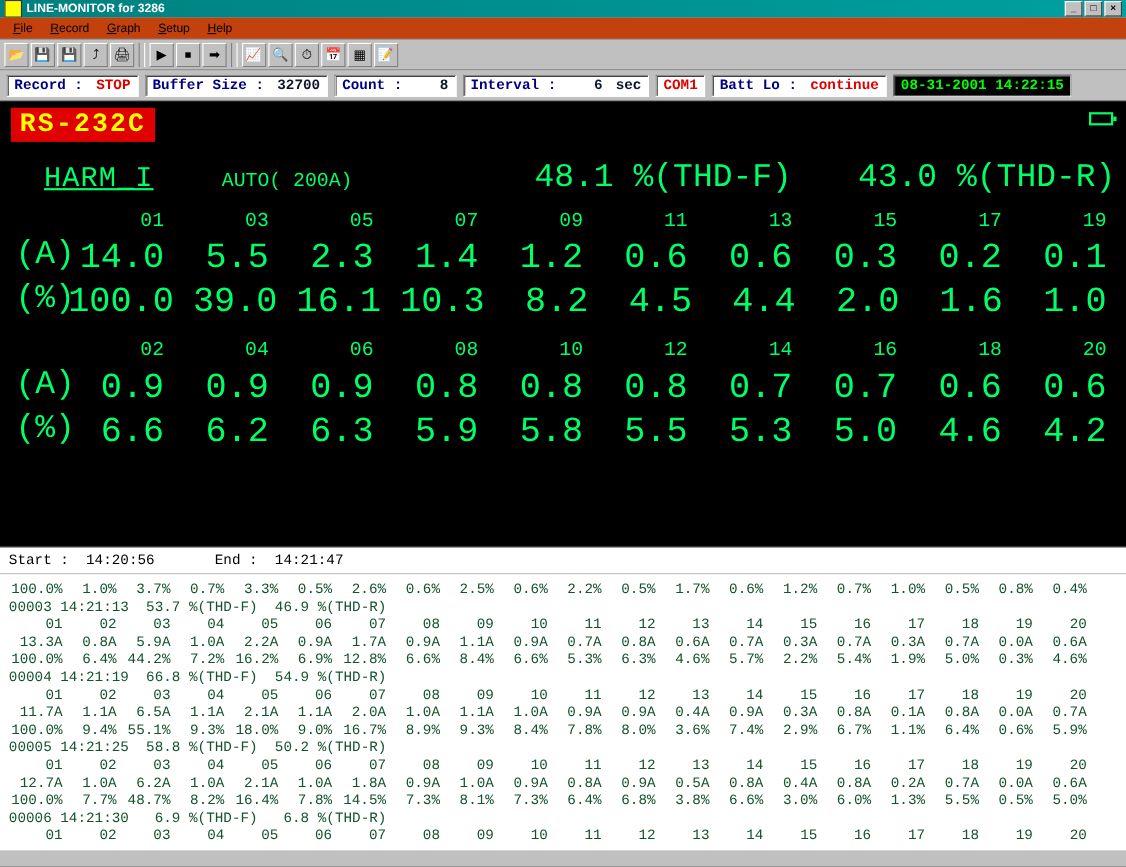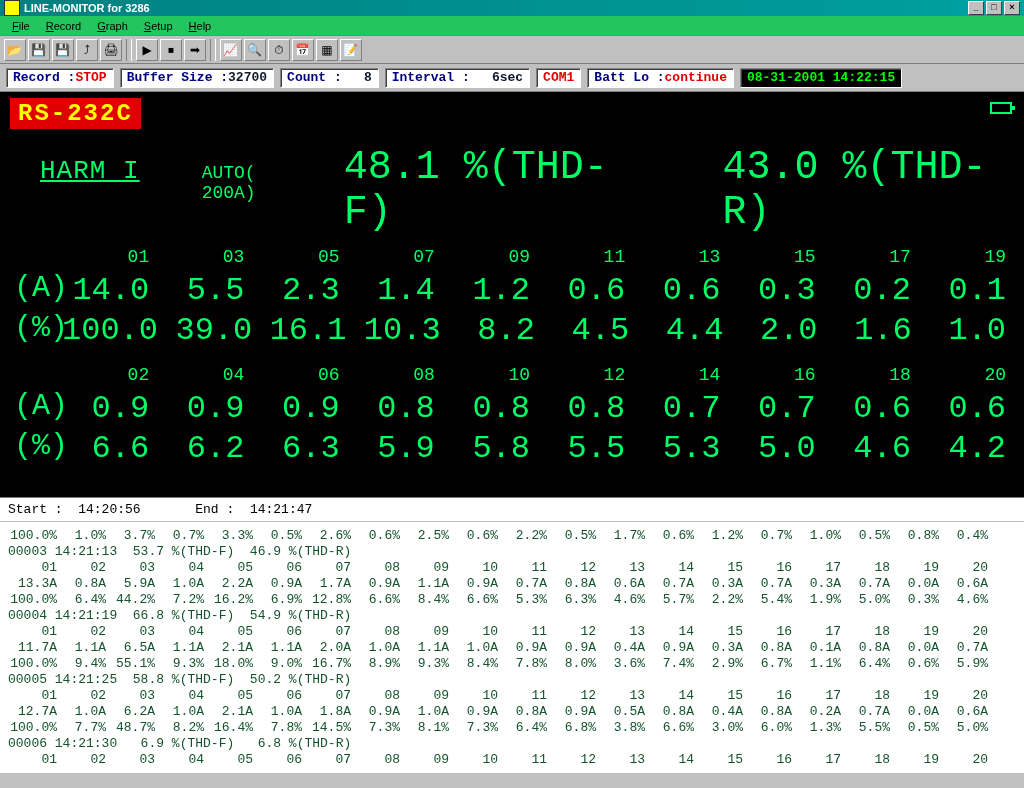--- a/index.html
+++ b/index.html
@@ -29,21 +29,21 @@
   .winbtn {
     width: 16px; height: 14px;
     background: #c0c0c0;
     border: 1px solid #fff;
     border-right-color:#404040; border-bottom-color:#404040;
     margin-left: 2px;
     font-size: 9px; line-height: 10px; text-align: center;
     color: #000;
   }
   .menubar {
-    background: #22c55e;
+    background: #c2410c;
     height: 20px;
     display: flex;
     align-items: center;
     padding: 4px 4px;
     border-bottom: 1px solid #808080;
   }
   .menuitem { padding: 2px 8px; cursor: default; }
   .menuitem u { text-decoration: underline; }
   .toolbar {
     background: #c0c0c0;
@@ -79,21 +79,21 @@
   }
   .box {
     background: #fff;
     border: 1px solid #808080;
     border-right-color:#fff; border-bottom-color:#fff;
     box-shadow: inset 1px 1px 0 #404040;
     padding: 2px 6px;
     font-family: "Courier New", monospace;
     font-size: 13px;
     font-weight: bold;
-    display: flex; align-items: center; gap: 0;
+    display: flex; align-items: center; gap: 12px;
     height: 20px;
   }
   .box.dark { background:#000; color:#0f0; }
   .lbl { color:#000080; }
   .red { color:#e00000; }
   .green { color:#0f172a; }
   .display {
     background: #000;
     color: #00ff66;
     font-family: "Courier New", monospace;
@@ -119,21 +119,21 @@
     content:""; position:absolute; right:-5px; top:2px;
     width:3px; height:4px; background:#0f6;
   }
   .headerline {
     display:flex; align-items:baseline;
     margin-top: 16px; margin-bottom: 12px;
     padding-left: 30px;
   }
   .hdr-mode { font-size: 26px; letter-spacing: 1px; }
   .hdr-range { font-size: 18px; margin-left: 62px; }
-  .hdr-thd { font-size: 40px; margin-left: 31px; }
+  .hdr-thd { font-size: 30px; }
   .tbl { width: 100%; }
   .trow { display:flex; padding-left: 4px; }
   .trow .rowlbl {
     width: 48px; font-size: 30px; text-align:left;
   }
   .trow .cell {
     flex:1; text-align:right; padding-right: 8px;
   }
   .trow.head .cell { font-size: 18px; color:#0f6; padding-bottom:4px; }
   .trow.val .cell { font-size: 32px; line-height: 40px; }

